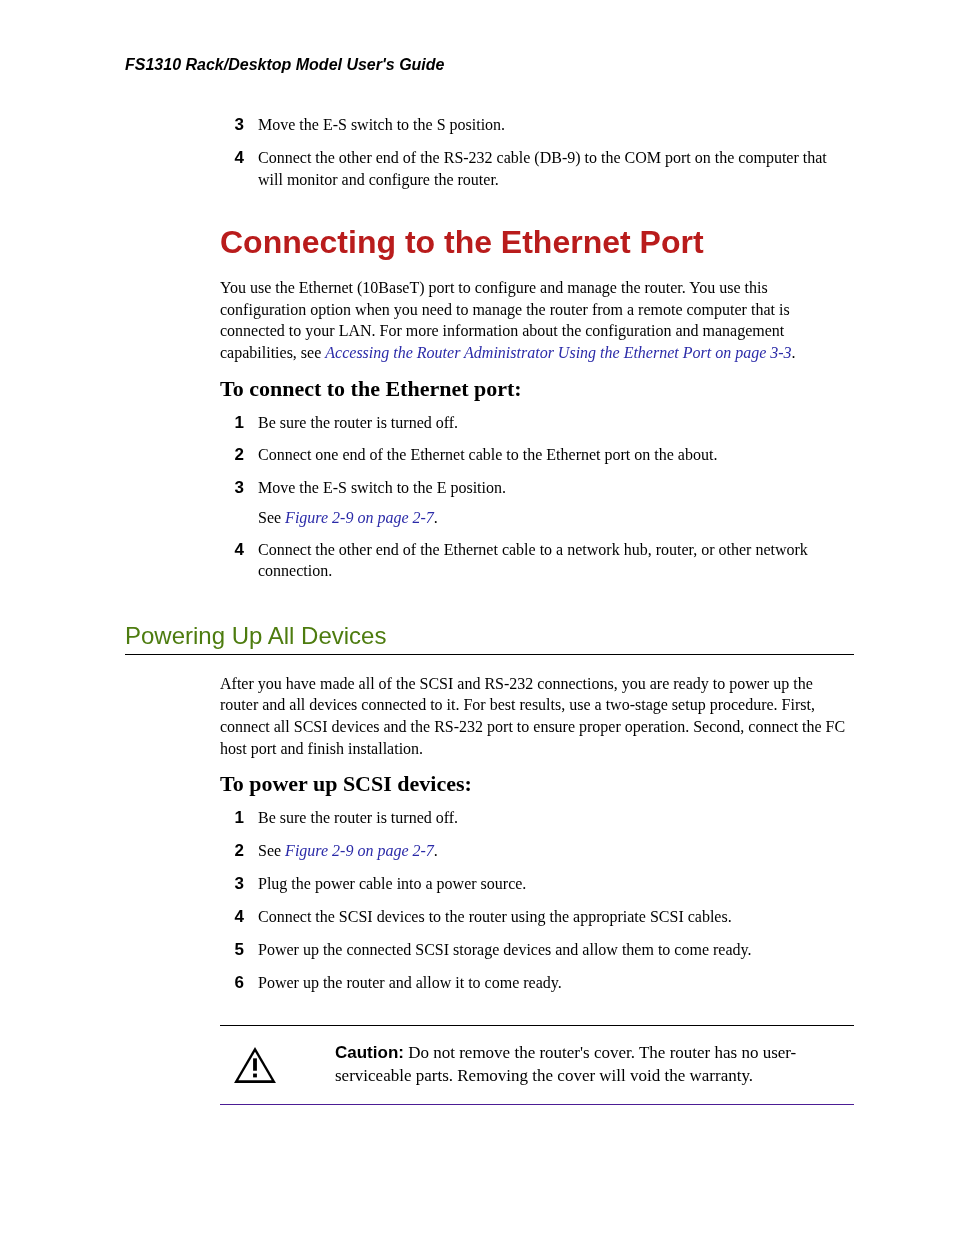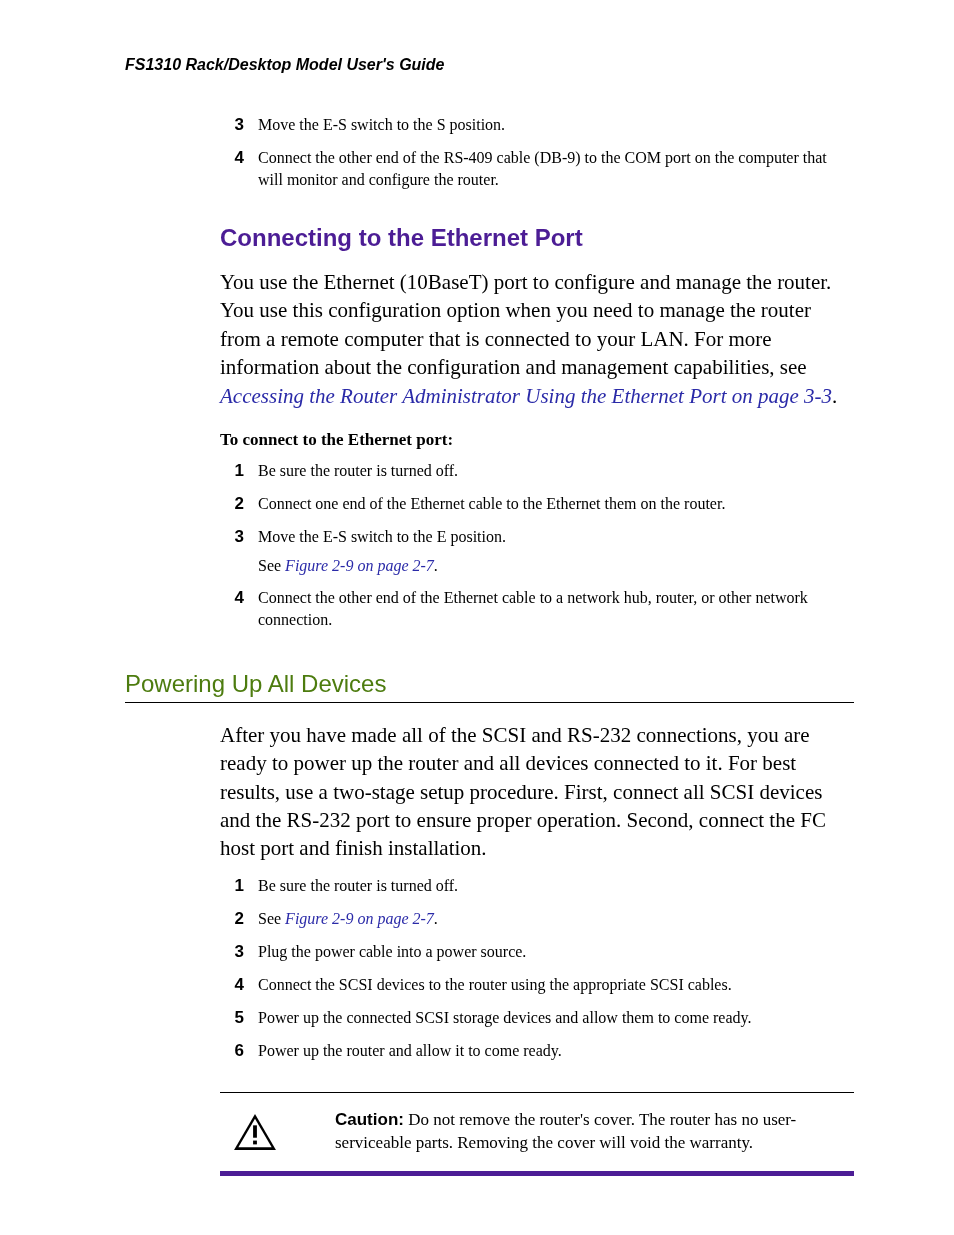--- a/index.html
+++ b/index.html
@@ -51,54 +51,54 @@
   }
   ol.num > li .t p {
     margin: 0 0 8px 0;
   }
   ol.num > li .t p:last-child {
     margin-bottom: 0;
   }
   h2.sub {
     font-family: Arial, Helvetica, sans-serif;
     font-weight: bold;
-    color: #4c1d95;
-    font-size: 24px;
+    color: #b91c1c;
+    font-size: 32px;
     margin: 34px 0 16px 0;
   }
   p.para {
-    font-size: 21px;
+    font-size: 16px;
     line-height: 1.35;
     margin: 2px 0 12px 0;
     font-family: Liberation Serif, serif;
   }
   .xref {
     color: #2a2aa8;
     font-style: italic;
   }
   .bold-lead {
     font-weight: bold;
-    font-size: 17px;
-    margin: 20px 0 10px 0;
+    font-size: 22px;
+    margin: 12px 0 10px 0;
   }
   h1.major {
     font-family: Arial, Helvetica, sans-serif;
     font-weight: normal;
     color: #4d7c0f;
     font-size: 24px;
     margin: 40px 0 4px 0;
   }
   hr.rule {
     border: none;
     border-top: 1px solid #000;
     margin: 0 0 18px 0;
   }
   .caution-block {
     border-top: 1px solid #000;
-    border-bottom: 5px solid #4c1d95;
+    border-bottom: 1px solid #4c1d95;
     margin-top: 30px;
     padding: 16px 0;
     display: flex;
     align-items: center;
   }
   .caution-block .icon {
     width: 70px;
     flex: 0 0 70px;
     display: flex;
     justify-content: center;
@@ -126,59 +126,60 @@
   <div class="running-head">FS1310 Rack/Desktop Model User's Guide</div>
 
   <div class="body-col">
     <ol class="num">
       <li>
         <span class="n">3</span>
         <span class="t">Move the E-S switch to the S position.</span>
       </li>
       <li>
         <span class="n">4</span>
-        <span class="t">Connect the other end of the RS-409 cable (DB-9) to the COM port on the computer that will monitor and configure the router.</span>
+        <span class="t">Connect the other end of the RS-232 cable (DB-9) to the COM port on the computer that will monitor and configure the router.</span>
       </li>
     </ol>
   </div>
 
   <div class="body-col">
     <h2 class="sub">Connecting to the Ethernet Port</h2>
     <p class="para">
       <span>You use the Ethernet (10BaseT) port to configure and manage the router. You use this configuration option when you need to manage the router from a remote computer that is connected to your LAN. For more information about the configuration and management capabilities, see </span><span class="xref">Accessing the Router Administrator Using the Ethernet Port on page 3-3</span><span>.</span>
     </p>
     <p class="bold-lead">To connect to the Ethernet port:</p>
     <ol class="num">
       <li>
         <span class="n">1</span>
         <span class="t">Be sure the router is turned off.</span>
       </li>
       <li>
         <span class="n">2</span>
-        <span class="t">Connect one end of the Ethernet cable to the Ethernet them on the router.</span>
+        <span class="t">Connect one end of the Ethernet cable to the Ethernet port on the about.</span>
       </li>
       <li>
         <span class="n">3</span>
         <span class="t">
           <p>Move the E-S switch to the E position.</p>
           <p><span>See </span><span class="xref">Figure 2-9 on page 2-7</span><span>.</span></p>
         </span>
       </li>
       <li>
         <span class="n">4</span>
         <span class="t">Connect the other end of the Ethernet cable to a network hub, router, or other network connection.</span>
       </li>
     </ol>
   </div>
 
   <h1 class="major">Powering Up All Devices</h1>
   <hr class="rule">
 
   <div class="body-col">
     <p class="para">After you have made all of the SCSI and RS-232 connections, you are ready to power up the router and all devices connected to it. For best results, use a two-stage setup procedure. First, connect all SCSI devices and the RS-232 port to ensure proper operation. Second, connect the FC host port and finish installation.</p>
+    <p class="bold-lead">To power up SCSI devices:</p>
     <ol class="num">
       <li>
         <span class="n">1</span>
         <span class="t">Be sure the router is turned off.</span>
       </li>
       <li>
         <span class="n">2</span>
         <span class="t">
           <p><span>See </span><span class="xref">Figure 2-9 on page 2-7</span><span>.</span></p>
         </span>

